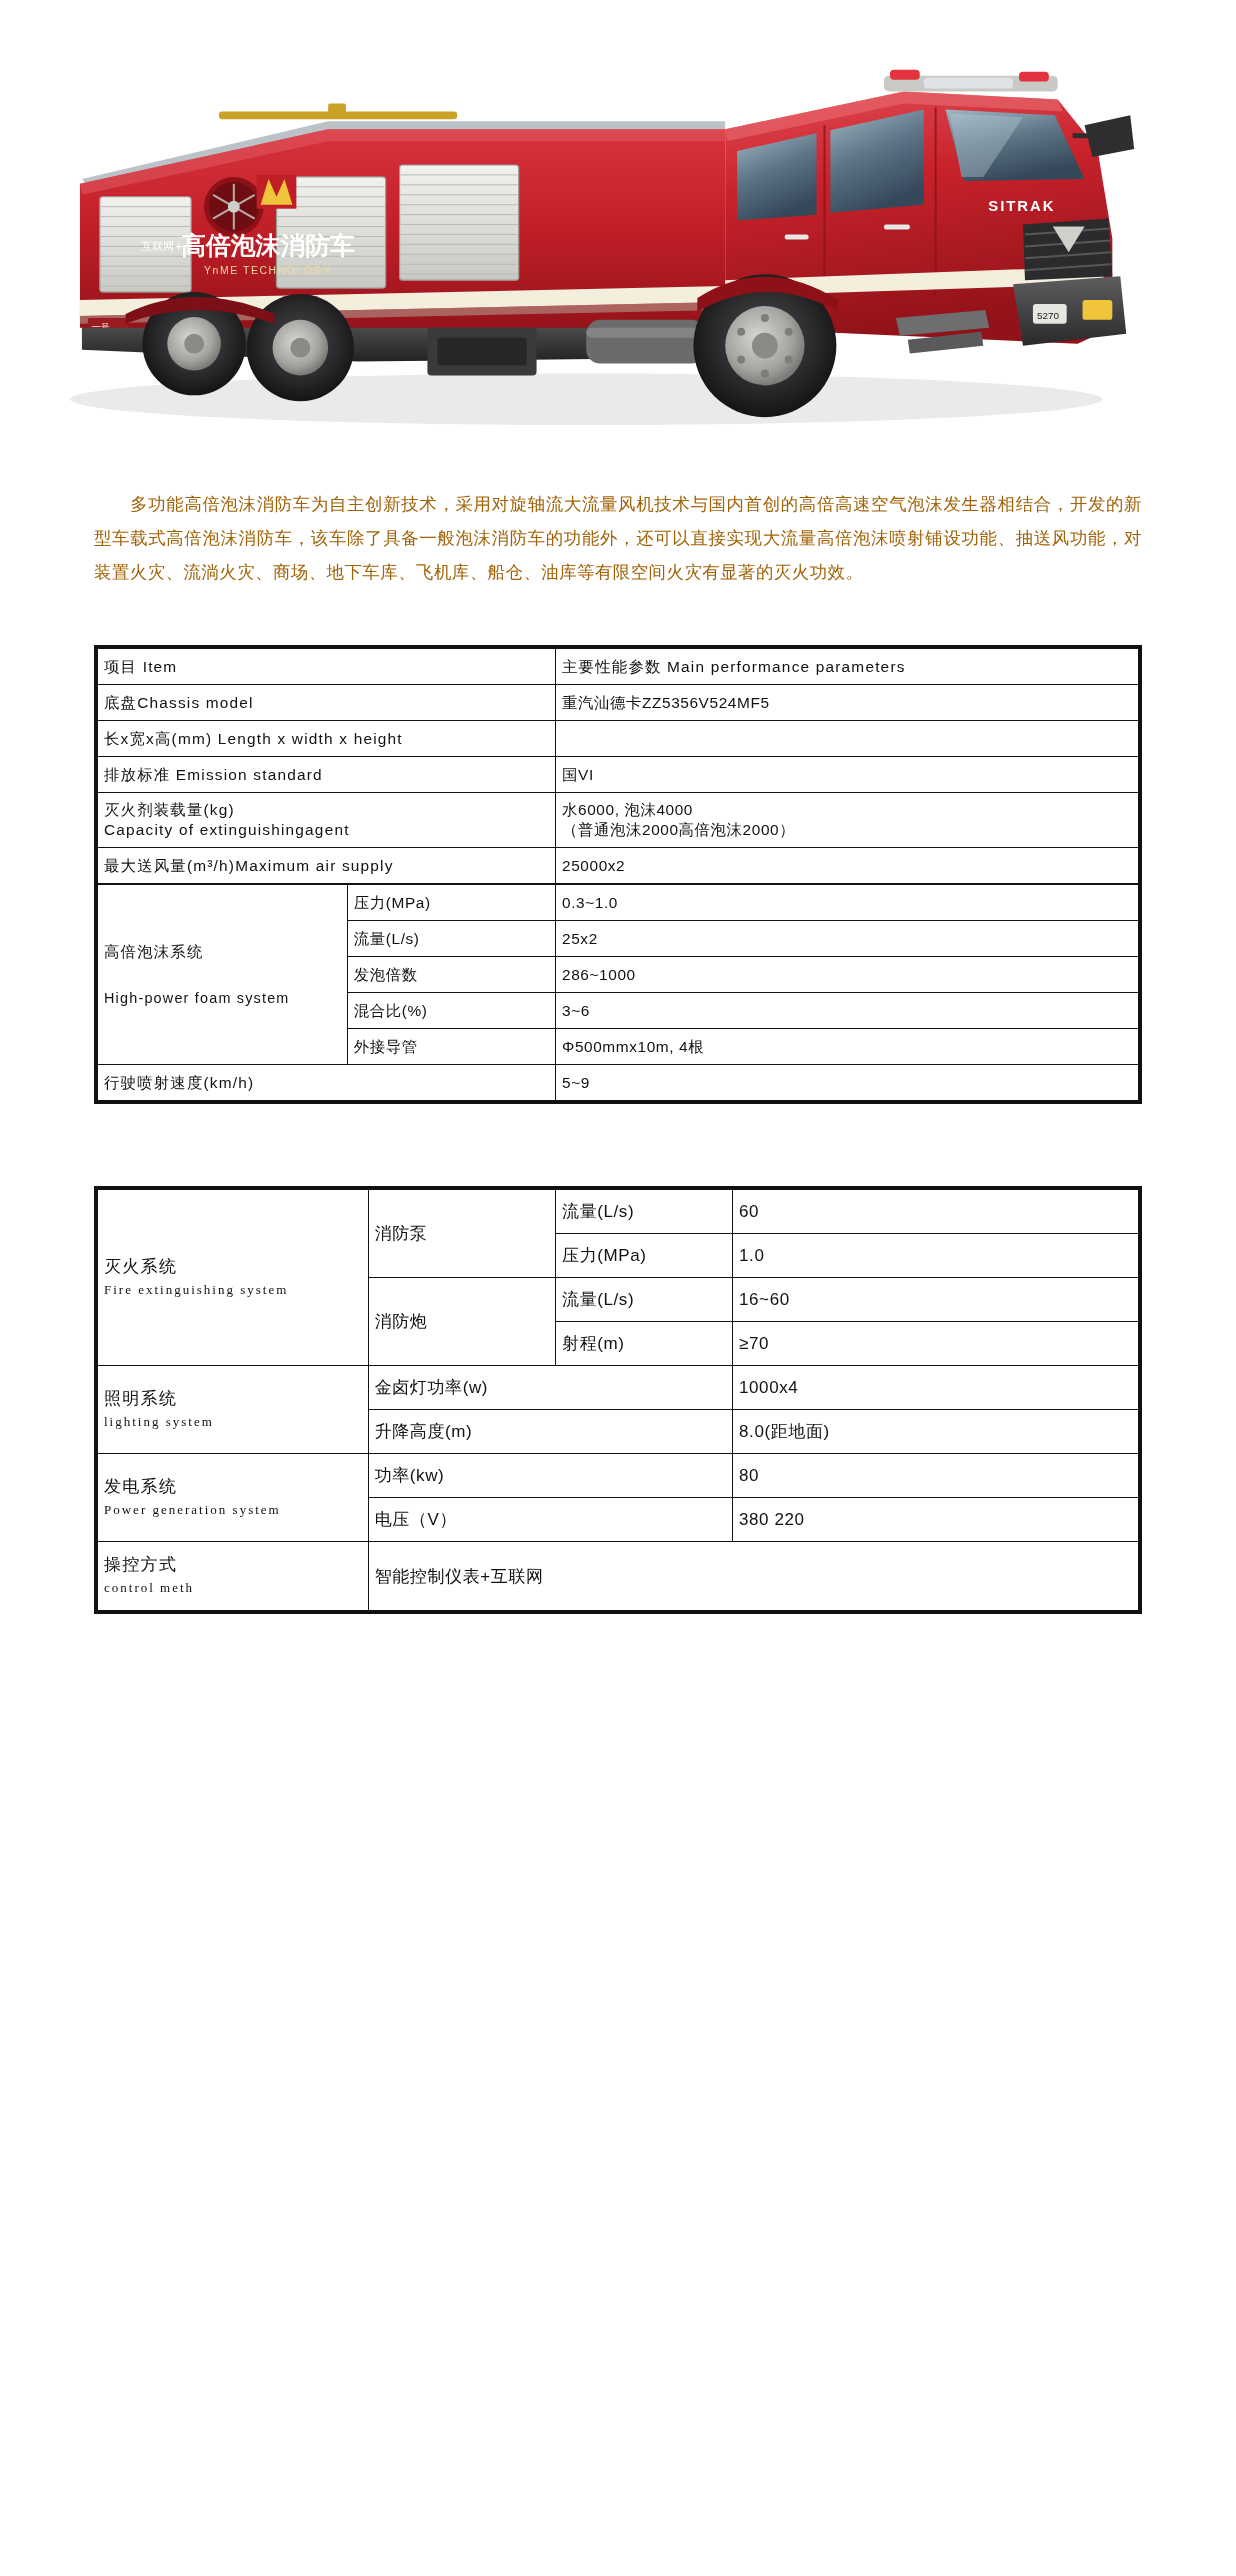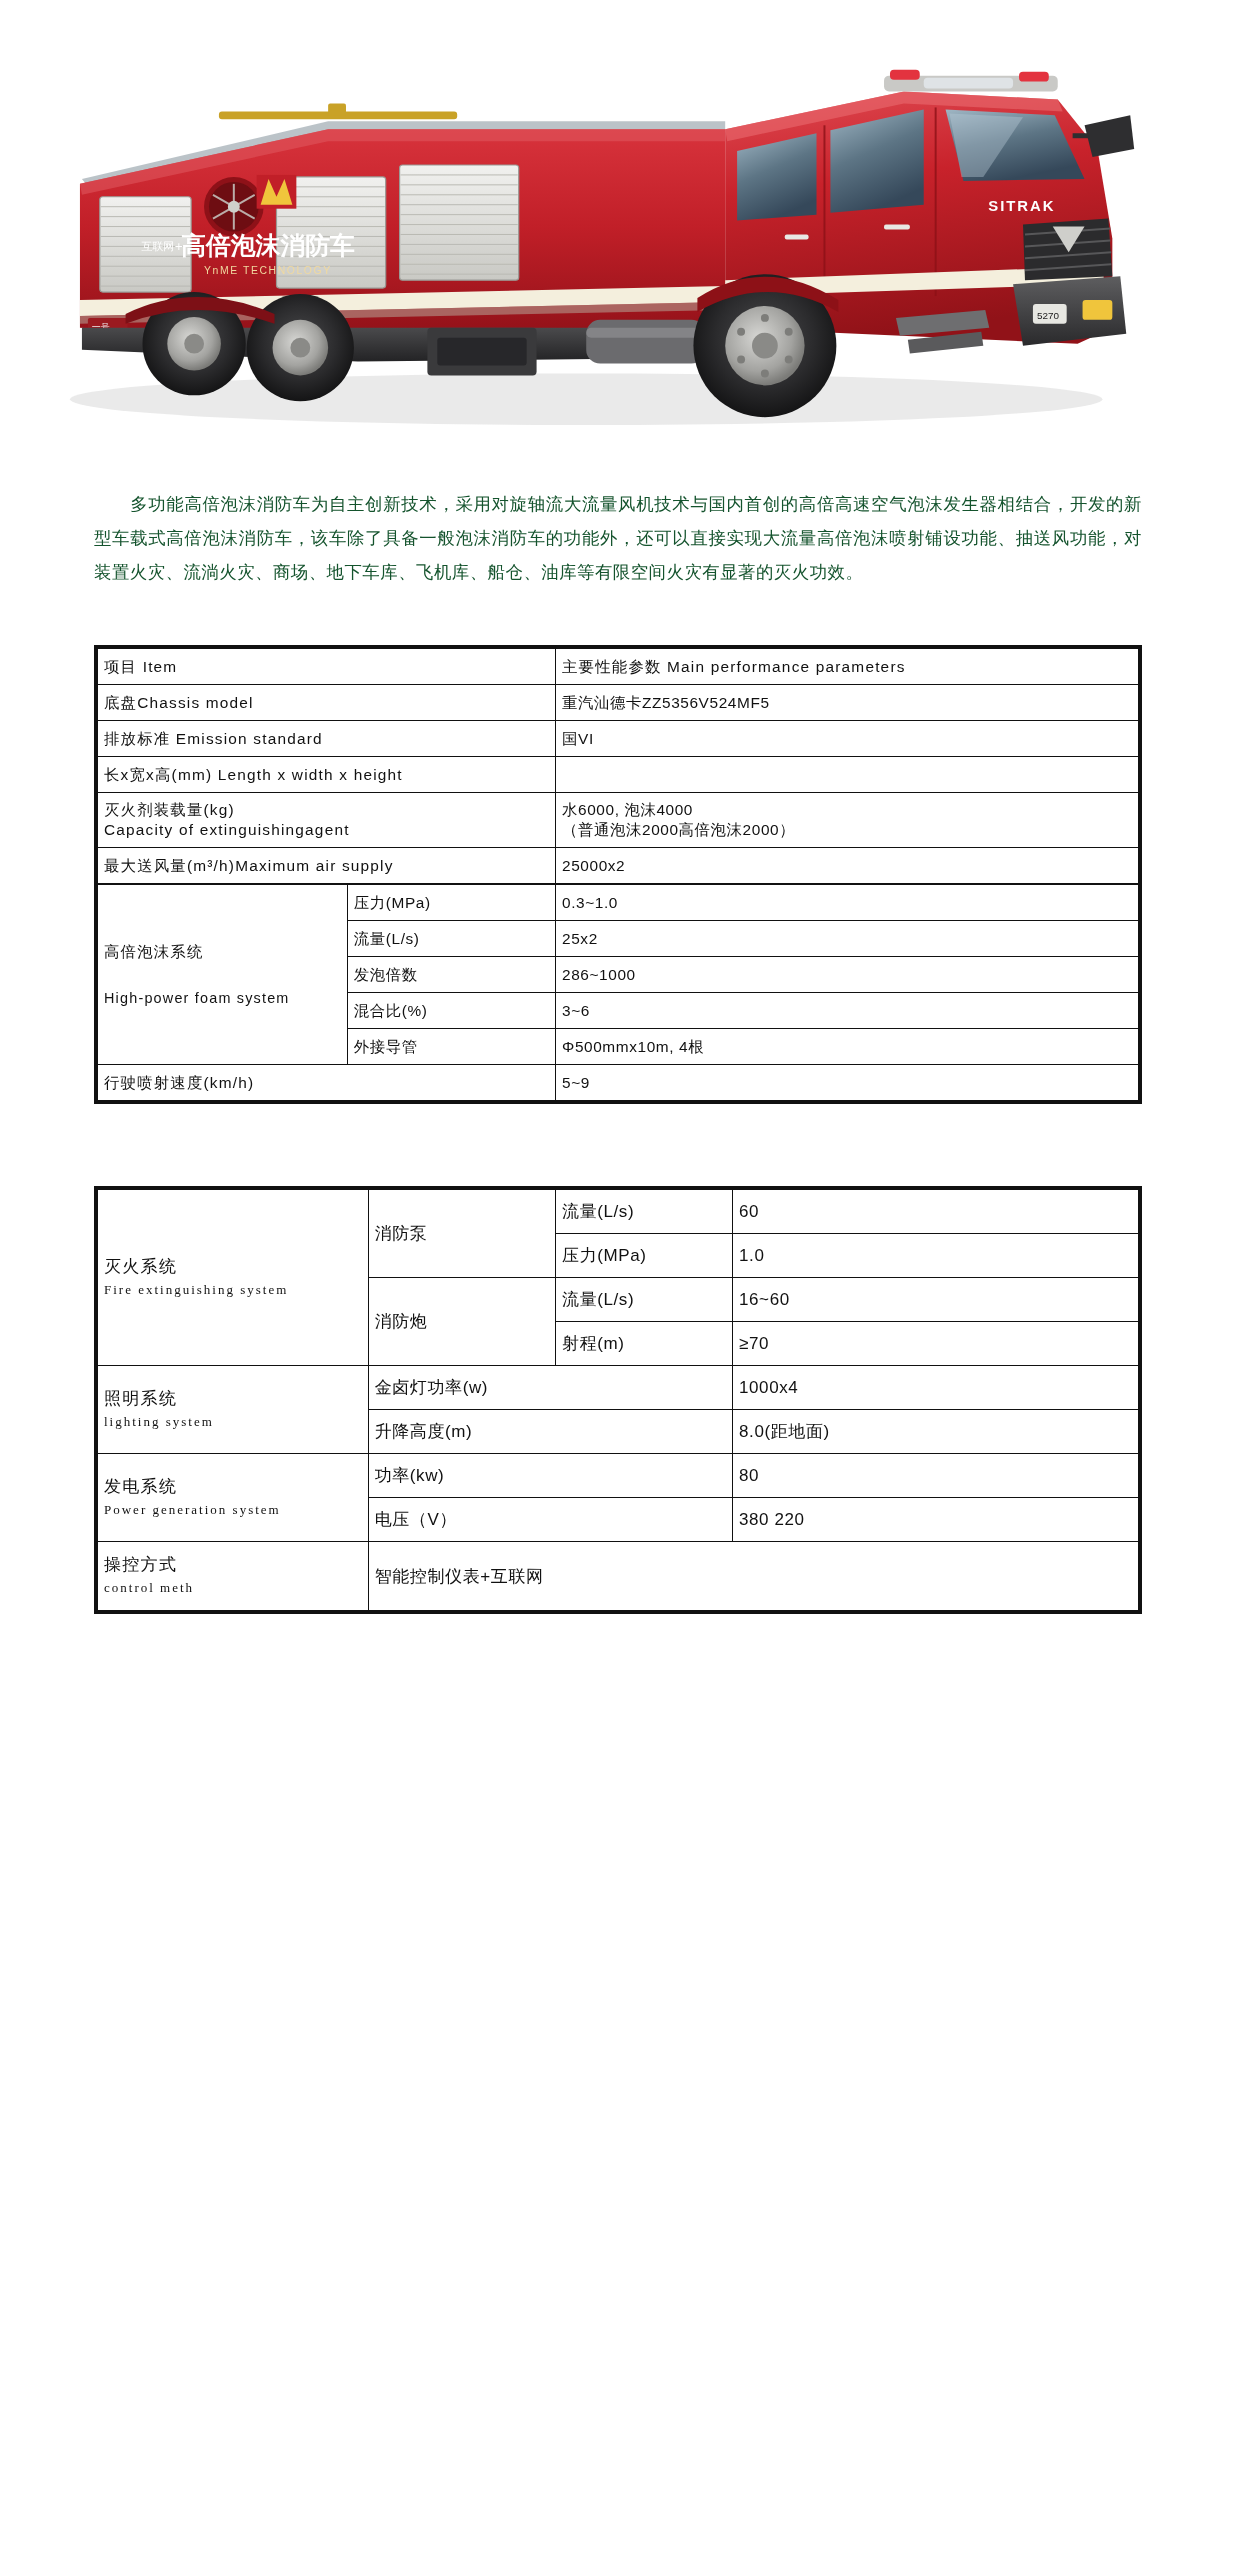--- a/index.html
+++ b/index.html
@@ -26,21 +26,21 @@
   }
   .truck-svg{display:block;width:100%;height:100%;}
 
   
   .desc{
     margin:30px 94px 0 94px;
     font-size:17.4px;
     line-height:34px;
     text-align:justify;
     letter-spacing:0.5px;
-    color:#14532d;
+    color:#a16207;
   }
   .desc .indent{display:inline-block;width:36px;}
 
   
   .table-block{
     margin:56px 94px 0 94px;
     border:3px solid #111;
     background:#fff;
   }
   table{
@@ -307,26 +307,26 @@
       <tbody>
         <tr>
           <td class="label">项目 Item</td>
           <td class="label">主要性能参数 Main performance parameters</td>
         </tr>
         <tr>
           <td class="label">底盘Chassis model</td>
           <td>重汽汕德卡ZZ5356V524MF5</td>
         </tr>
         <tr>
+          <td class="label">长x宽x高(mm) Length x width x height</td>
+          <td></td>
+        </tr>
+        <tr>
           <td class="label">排放标准 Emission standard</td>
           <td>国VI</td>
-        </tr>
-        <tr>
-          <td class="label">长x宽x高(mm) Length x width x height</td>
-          <td></td>
         </tr>
         <tr>
           <td class="label two-line">
             <div>灭火剂装载量(kg)</div>
             <div>Capacity of extinguishingagent</div>
           </td>
           <td class="two-line">
             <div>水6000, 泡沫4000</div>
             <div>（普通泡沫2000高倍泡沫2000）</div>
           </td>

